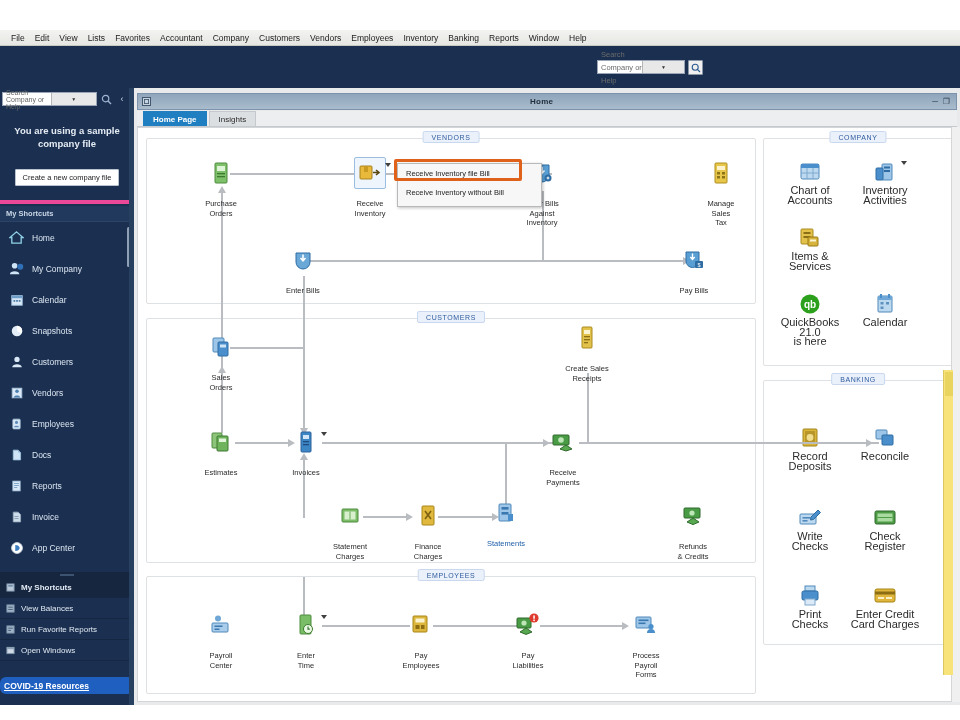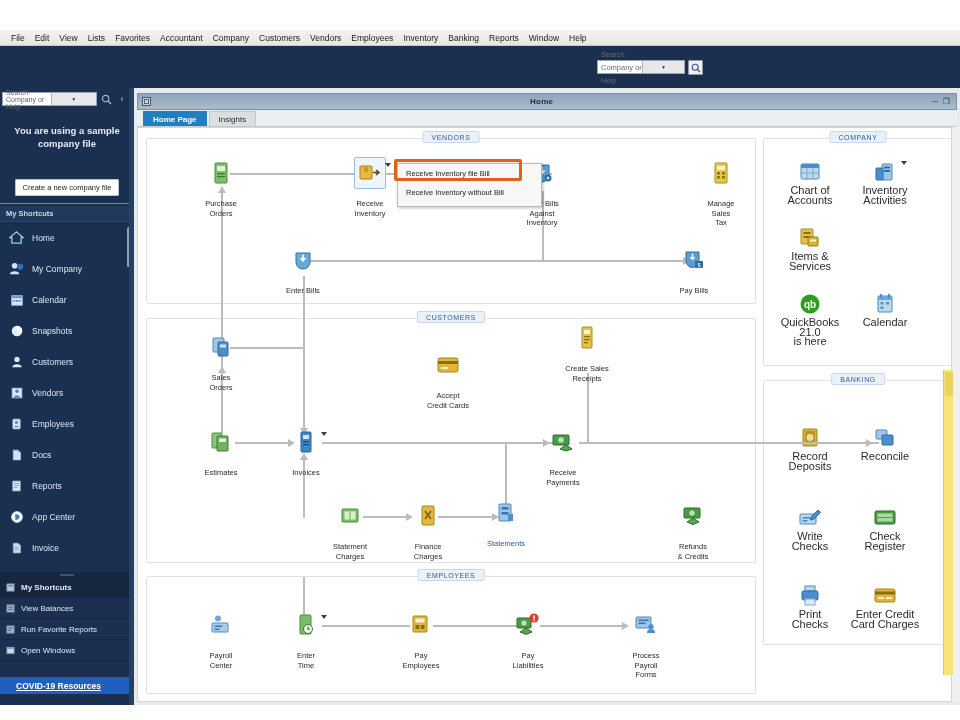--- a/index.html
+++ b/index.html
@@ -64,28 +64,28 @@
     width:15px; height:15px; margin-left:2px; background:#1b3050;
     display:flex; align-items:center; justify-content:center;
   }
   .sb-collapse {
     width:12px; height:15px; margin-left:2px; color:#c7d3e2; font-size:9px;
     display:flex; align-items:center; justify-content:center; cursor:pointer;
   }
 
   .sb-samplebox {
     position:absolute; left:0; top:24px; width:134px; height:92px;
-    border-bottom:1px solid #ec4899;
+    border-bottom:4px solid #ec4899;
   }
   .sb-sampletext {
     text-align:center; color:#e4ebf3; font-size:9.5px; line-height:13px;
     padding:12px 12px 0 12px; font-weight:bold;
   }
   .sb-newfile {
-    margin:29px auto 0 auto; width:104px; height:17px;
+    margin:19px auto 0 auto; width:104px; height:17px;
     background:#ffffff; border:1px solid #b9c3cf; border-radius:1px;
     font-size:7.5px; color:#1c1c1c; display:flex; align-items:center; justify-content:center;
     cursor:pointer;
   }
 
   .sb-header {
     position:absolute; left:0; top:118px; width:134px; height:16px;
     background:#20395c; color:#c9d6e6; font-size:7.5px; font-weight:bold;
     display:flex; align-items:center; padding-left:6px;
     border-bottom:1px solid #2c4566;
@@ -109,22 +109,22 @@
     height:21px; display:flex; align-items:center; padding-left:5px;
     color:#e1e9f3; font-size:8px; border-bottom:1px solid #152741;
     background:#1b3050; cursor:pointer;
   }
   .sb-brow.sel { background:#16263f; font-weight:bold; }
   .sb-brow .bico{ width:11px;height:11px;margin-right:5px;flex:none;
      display:flex;align-items:center;justify-content:center;}
   .sb-covid {
     position:absolute; left:0; top:589px; width:134px; height:17px;
     background:#1f5fc0; color:#ffffff; font-size:8.5px; font-weight:bold;
-    display:flex; align-items:center; padding-left:16px;
-    text-decoration:underline; cursor:pointer;
+    display:flex; align-items:center; padding-left:4px;
+    text-decoration:underline; cursor:pointer;border-radius:6px;
   }
   .sb-rightedge{position:absolute;left:129px;top:88px;width:5px;height:617px;background:#27405f;}
 
   
   .mdi {
     position:absolute; left:134px; top:88px; width:826px; height:617px;
     background:#e8eaec;
   }
   .mdi-title {
     position:absolute; left:3px; top:5px; width:820px; height:17px;
@@ -383,36 +383,36 @@
               <rect x="3.5" y="2" width="9" height="12" fill="#dbe9f6" stroke="#a9c6e0"></rect>
               <rect x="5" y="4.5" width="6" height="1" fill="#6b97c3"></rect>
               <rect x="5" y="7" width="6" height="1" fill="#6b97c3"></rect>
               <rect x="5" y="9.5" width="4" height="1" fill="#6b97c3"></rect>
             </svg>
         </span>
         <span>Reports</span>
       </div>
       <div class="sb-item">
         <span class="ico">
-          <svg width="14" height="14" viewBox="0 0 16 16">
-              <circle cx="8" cy="8" r="6.2" fill="#ffffff" stroke="#cfd9e4"></circle>
-              <path d="M6 4.5 c3.5 0 5 2 5 3.5 c0 1.6 -1.6 3.4 -5 3.4 z" fill="#3d7fc0"></path>
-            </svg>
-        </span>
-        <span>App Center</span>
-      </div>
-      <div class="sb-item">
-        <span class="ico">
           <svg width="13" height="14" viewBox="0 0 16 16">
               <path d="M4 2 h6 l3 3 v9 H4 Z" fill="#ccdcea" stroke="#9aaec0"></path>
               <rect x="5.5" y="7" width="5" height="1" fill="#7d93a8"></rect>
               <rect x="5.5" y="9.5" width="5" height="1" fill="#7d93a8"></rect>
             </svg>
         </span>
         <span>Invoice</span>
+      </div>
+      <div class="sb-item">
+        <span class="ico">
+          <svg width="14" height="14" viewBox="0 0 16 16">
+              <circle cx="8" cy="8" r="6.2" fill="#ffffff" stroke="#cfd9e4"></circle>
+              <path d="M6 4.5 c3.5 0 5 2 5 3.5 c0 1.6 -1.6 3.4 -5 3.4 z" fill="#3d7fc0"></path>
+            </svg>
+        </span>
+        <span>App Center</span>
       </div>
       <div class="sb-thumb"></div>
     </div>
 
     <div class="sb-bottom">
       <div class="sb-bgrip">
           <i></i>
         </div>
       <div class="sb-brow sel">
         <span class="bico">
@@ -601,31 +601,20 @@
           <svg width="22" height="22" viewBox="0 0 22 22">
               <rect x="3" y="2" width="11" height="14" rx="1" fill="#9dc6e8" stroke="#5089bb"></rect>
               <rect x="8" y="6" width="10" height="14" rx="1" fill="#4a8fcb" stroke="#2e6da4"></rect>
               <rect x="10" y="8.5" width="6" height="3" fill="#cfe5f7"></rect>
             </svg>
         </div>
         <div class="cap">Sales
 Orders</div>
       </div>
 
-      <div class="node" style="left:310px;top:224px;">
-        <div class="glyph">
-          <svg width="24" height="18" viewBox="0 0 24 18">
-              <rect x="2" y="2" width="20" height="14" rx="2" fill="#e0b63c" stroke="#a98617"></rect>
-              <rect x="2" y="5" width="20" height="3" fill="#8c6d13"></rect>
-              <rect x="5" y="11" width="7" height="2" fill="#fbf0c8"></rect>
-            </svg>
-        </div>
-        <div class="cap">Accept
-Credit Cards</div>
-      </div>
 
       <div class="node" style="left:449px;top:197px;">
         <div class="glyph">
           <svg width="16" height="24" viewBox="0 0 16 24">
               <rect x="3" y="1" width="10" height="21" rx="1" fill="#e2c24a" stroke="#ab8a1d"></rect>
               <rect x="5" y="4" width="6" height="4" fill="#fbf4d2"></rect>
               <rect x="5" y="10" width="6" height="1.3" fill="#8b6f16"></rect>
               <rect x="5" y="13" width="6" height="1.3" fill="#8b6f16"></rect>
               <rect x="5" y="16" width="4" height="1.3" fill="#8b6f16"></rect>
             </svg>

